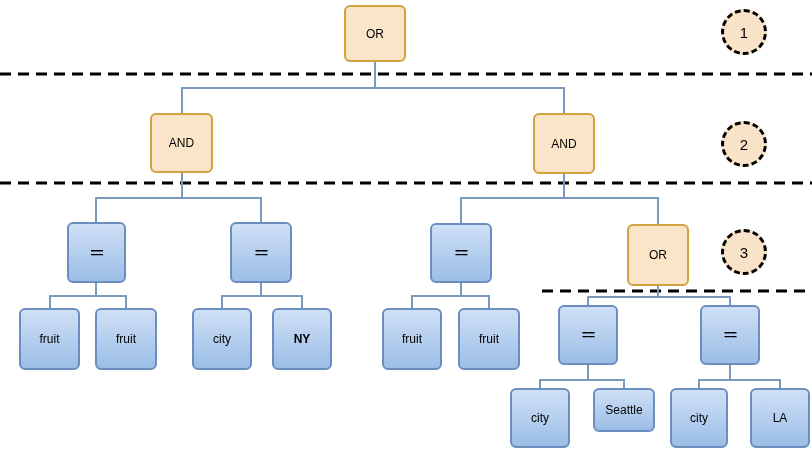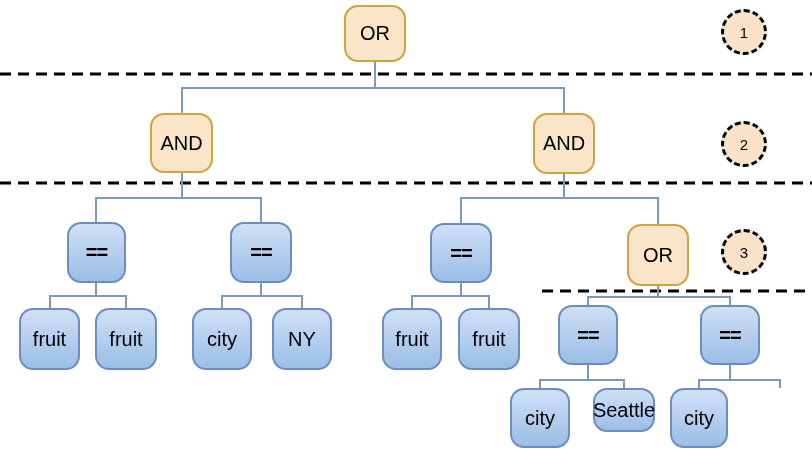--- a/index.html
+++ b/index.html
@@ -14,25 +14,25 @@
   .wires {
     position: absolute;
     left: 0; top: 0;
     width: 812px; height: 453px;
   }
   .connector { stroke: #7b99bc; stroke-width: 2; fill: none; }
   .separator { stroke: #000000; stroke-width: 3; fill: none; stroke-dasharray: 11 7; }
   .node {
     position: absolute;
     box-sizing: border-box;
-    border-radius: 14px;
+    border-radius: 6px;
     display: flex;
     align-items: center;
     justify-content: center;
-    font-size: 20px;
+    font-size: 12px;
     color: #000000;
     text-align: center;
   }
   .node.op {
     background: #fbe5c8;
     border: 2px solid #d1a240;
   }
   .node.val {
     background: linear-gradient(180deg, #cfe0f6 0%, #9bbde6 100%);
     border: 2px solid #6c8ebf;
@@ -83,25 +83,26 @@
   <div class="node val eq" style="left:230px; top:222px; width:62px; height:61px;">==</div>
   <div class="node val eq" style="left:430px; top:223px; width:62px; height:60px;">==</div>
   <div class="node op" style="left:627px; top:224px; width:62px; height:62px;">OR</div>
 
   <div class="node val eq" style="left:558px; top:305px; width:60px; height:60px;">==</div>
   <div class="node val eq" style="left:700px; top:305px; width:60px; height:60px;">==</div>
 
   <div class="node val" style="left:19px; top:308px; width:61px; height:62px;">fruit</div>
   <div class="node val" style="left:95px; top:308px; width:62px; height:62px;">fruit</div>
   <div class="node val" style="left:192px; top:308px; width:60px; height:62px;">city</div>
-  <div class="node val" style="left:272px; top:308px; width:60px; height:62px;">NY</div>
+  <div class="node val" style="left:272px; top:308px; width:60px; height:62px;font-weight:bold;">NY</div>
   <div class="node val" style="left:382px; top:308px; width:60px; height:62px;">fruit</div>
   <div class="node val" style="left:458px; top:308px; width:62px; height:62px;">fruit</div>
 
   <div class="node val" style="left:510px; top:388px; width:60px; height:60px;">city</div>
   <div class="node val" style="left:593px; top:388px; width:62px; height:44px;">Seattle</div>
   <div class="node val" style="left:670px; top:388px; width:58px; height:60px;">city</div>
+  <div class="node val" style="left:750px; top:388px; width:60px; height:60px;">LA</div>
 
   <div class="marker" style="left:721px; top:9px;">1</div>
   <div class="marker" style="left:721px; top:121px;">2</div>
   <div class="marker" style="left:721px; top:229px;">3</div>
 
 </div>
 
 </body></html>

